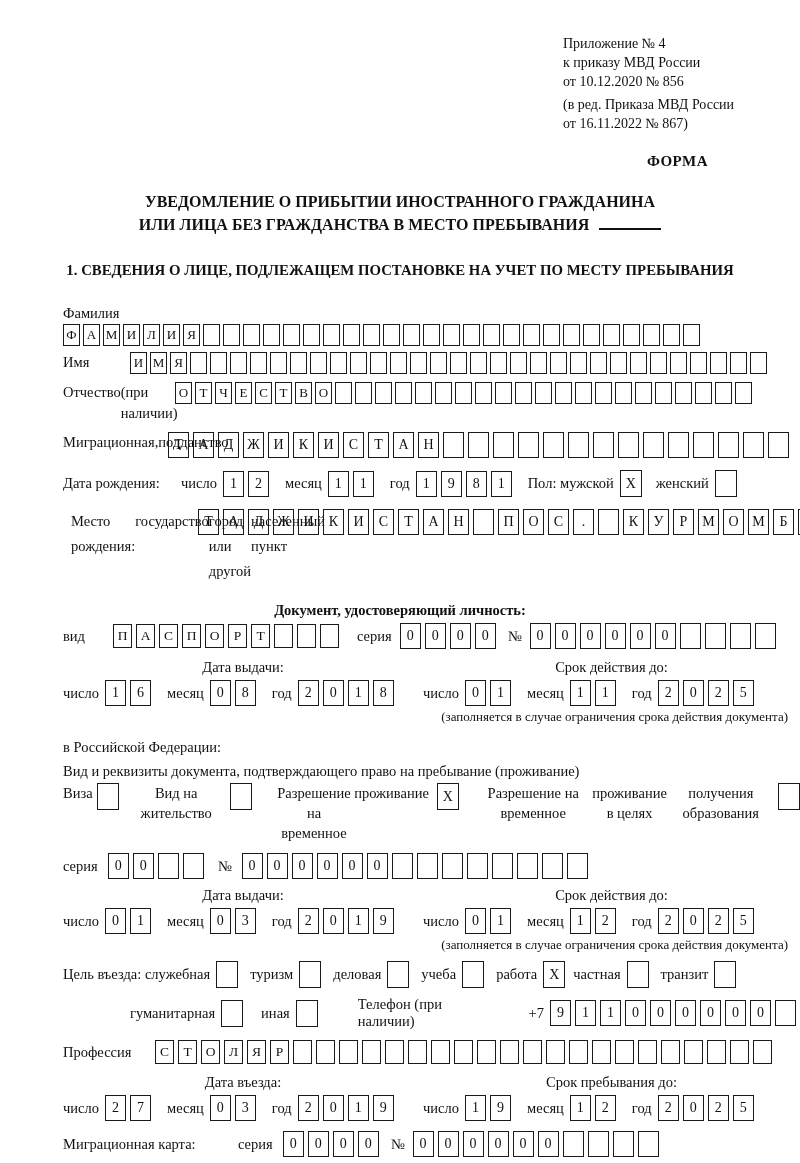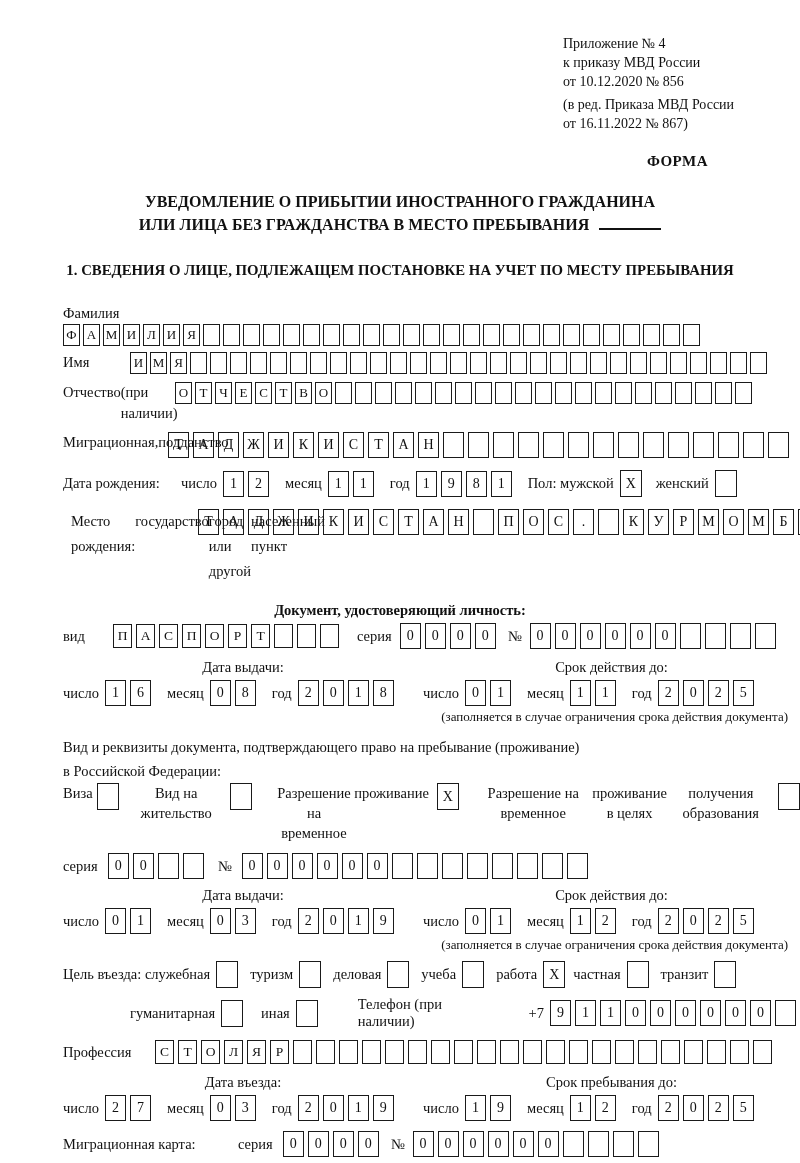--- a/index.html
+++ b/index.html
@@ -427,22 +427,22 @@
             <span class="cell">0</span>
             <span class="cell">2</span>
             <span class="cell">5</span>
           </span>
       </div>
     </div>
   </div>
   <div class="note">(заполняется в случае ограничения срока действия документа)</div>
 
   <div class="intro">
+    <div>в Российской Федерации:</div>
     <div>Вид и реквизиты документа, подтверждающего право на пребывание (проживание)</div>
-    <div>в Российской Федерации:</div>
   </div>
 
   <div class="row" style="margin-top:0;">
     <span class="opt">
       <span class="olbl" style="margin-right:4px;">Виза</span>
       <span class="cb"></span>
     </span>
     <span class="opt" style="margin-left:22px;">
       <span class="olbl" style="margin-right:18px;">Вид на жительство</span>
       <span class="cb"></span>

